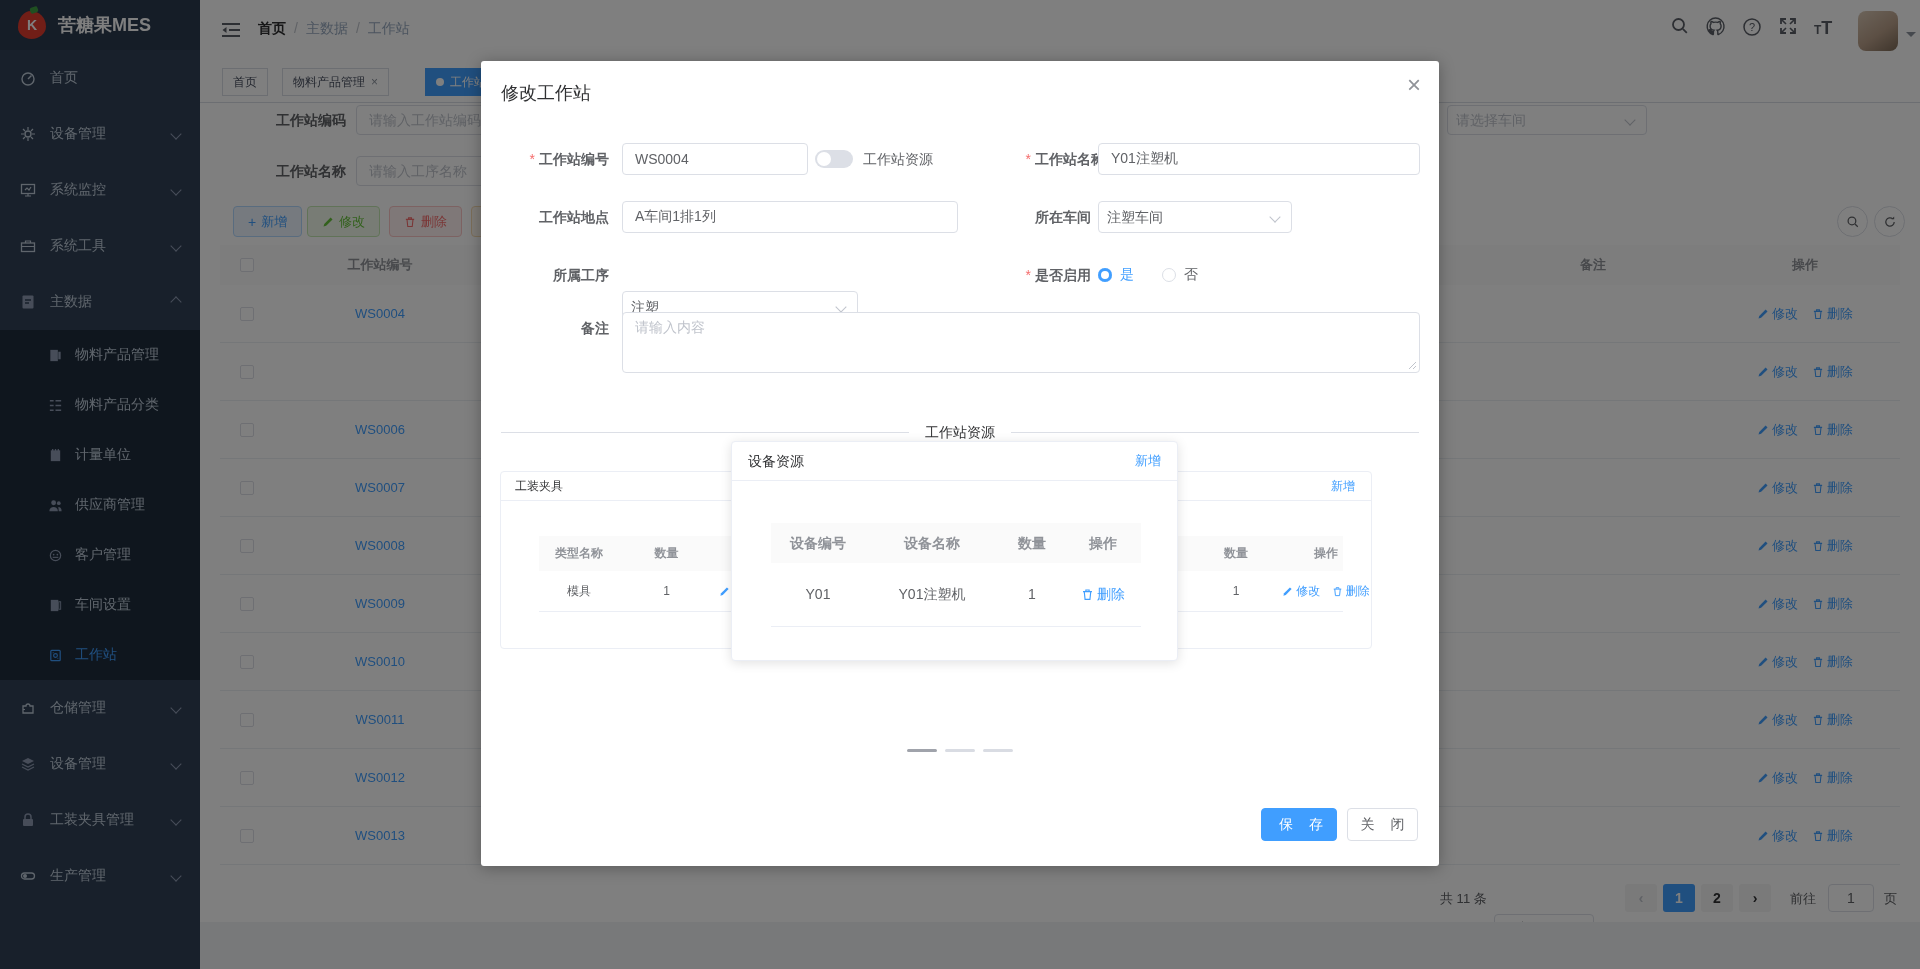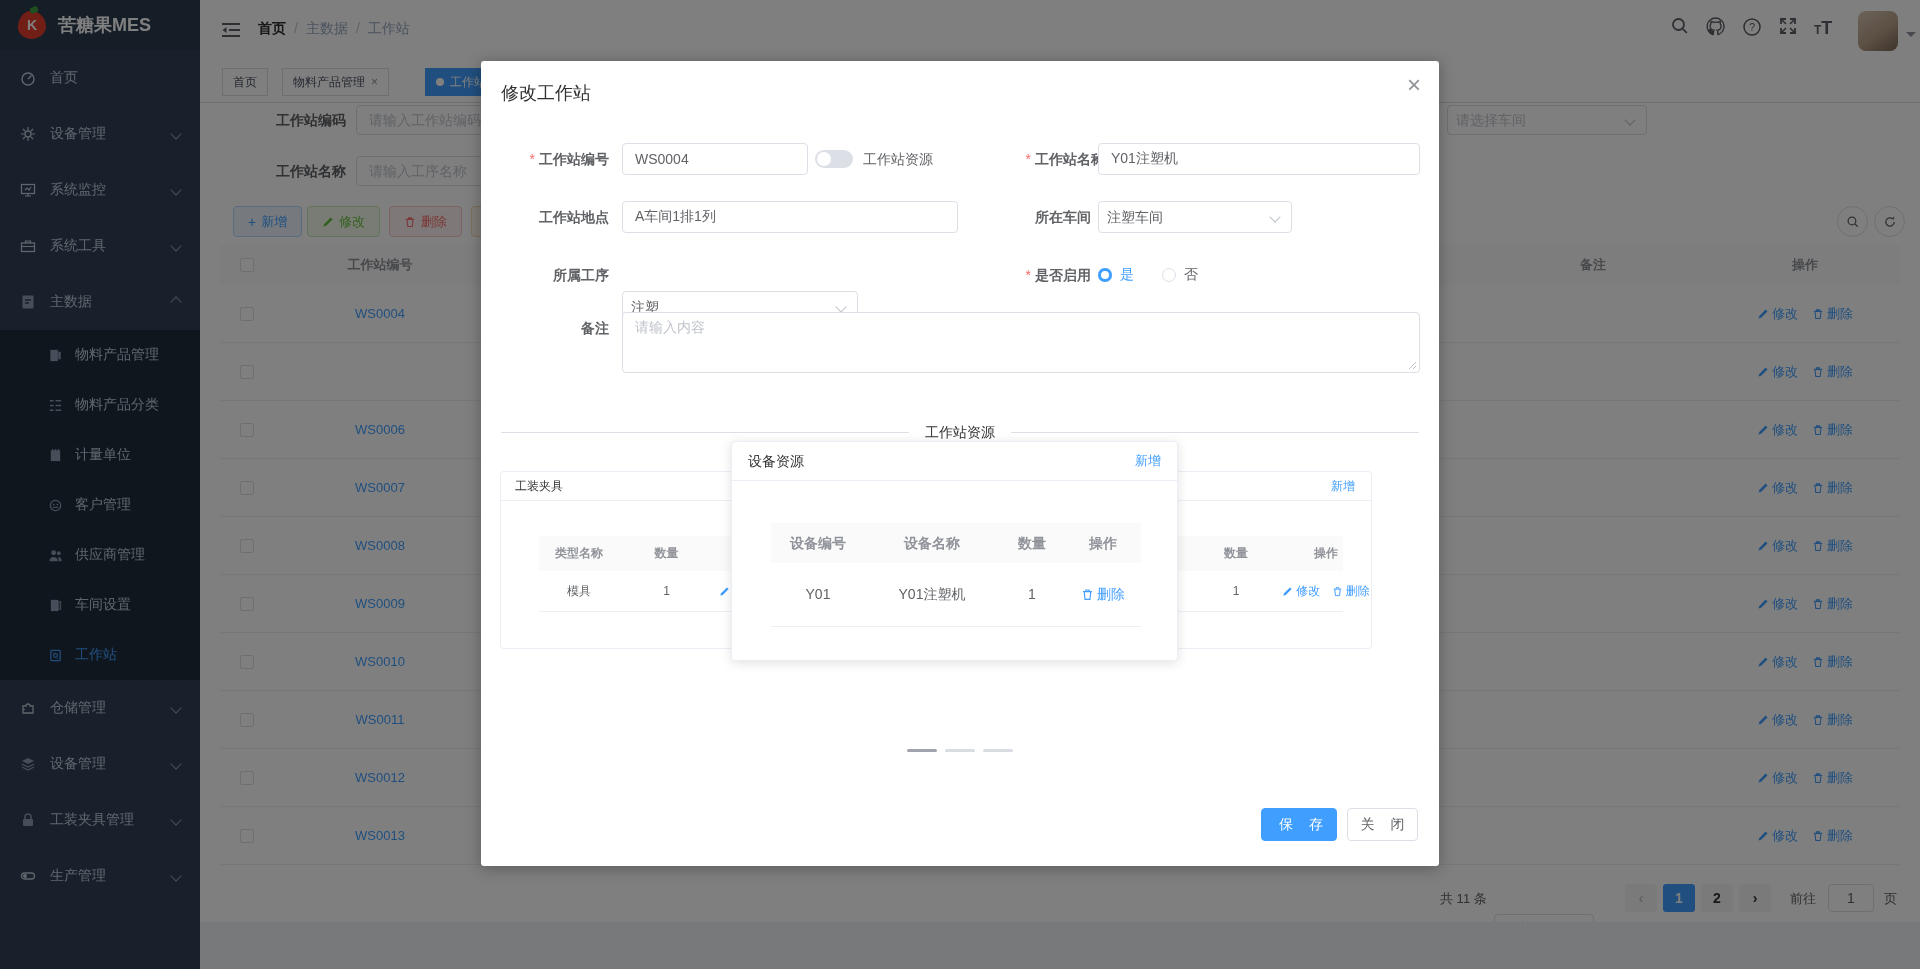--- a/index.html
+++ b/index.html
@@ -173,35 +173,35 @@
       </div>
       <div class="sub-item">
         <svg width="15" height="15" viewBox="0 0 16 16">
             <rect x="3" y="2.5" width="10" height="11.5" fill="#8f9bb3"></rect>
             <path d="M5 1v3M8 1v3M11 1v3" stroke="#8f9bb3" stroke-width="1.4"></path>
           </svg>
         <span>计量单位</span>
       </div>
       <div class="sub-item">
         <svg width="15" height="15" viewBox="0 0 16 16">
+            <circle cx="6" cy="5" r="2.6" fill="#8f9bb3"></circle>
+            <path d="M1.5 14c0-3 2-4.5 4.5-4.5S10.5 11 10.5 14z" fill="#8f9bb3"></path>
+            <circle cx="11.5" cy="5.5" r="2" fill="#8f9bb3"></circle>
+            <path d="M11 9.5c2.2 0 3.5 1.6 3.5 4.5h-3" fill="#8f9bb3"></path>
+          </svg>
+        <span>供应商管理</span>
+      </div>
+      <div class="sub-item">
+        <svg width="15" height="15" viewBox="0 0 16 16">
             <circle cx="8" cy="8" r="5.5" fill="none" stroke="#8f9bb3" stroke-width="1.3"></circle>
             <circle cx="6" cy="7" r="0.9" fill="#8f9bb3"></circle>
             <circle cx="10" cy="7" r="0.9" fill="#8f9bb3"></circle>
             <path d="M5 10h6" stroke="#8f9bb3" stroke-width="1.2"></path>
           </svg>
         <span>客户管理</span>
-      </div>
-      <div class="sub-item">
-        <svg width="15" height="15" viewBox="0 0 16 16">
-            <circle cx="6" cy="5" r="2.6" fill="#8f9bb3"></circle>
-            <path d="M1.5 14c0-3 2-4.5 4.5-4.5S10.5 11 10.5 14z" fill="#8f9bb3"></path>
-            <circle cx="11.5" cy="5.5" r="2" fill="#8f9bb3"></circle>
-            <path d="M11 9.5c2.2 0 3.5 1.6 3.5 4.5h-3" fill="#8f9bb3"></path>
-          </svg>
-        <span>供应商管理</span>
       </div>
       <div class="sub-item">
         <svg width="15" height="15" viewBox="0 0 16 16">
             <rect x="3" y="2" width="8" height="12" fill="#8f9bb3"></rect>
             <rect x="11.5" y="4" width="2" height="8" fill="none" stroke="#8f9bb3"></rect>
           </svg>
         <span>车间设置</span>
       </div>
       <div class="sub-item active">
         <svg width="15" height="15" viewBox="0 0 16 16">

